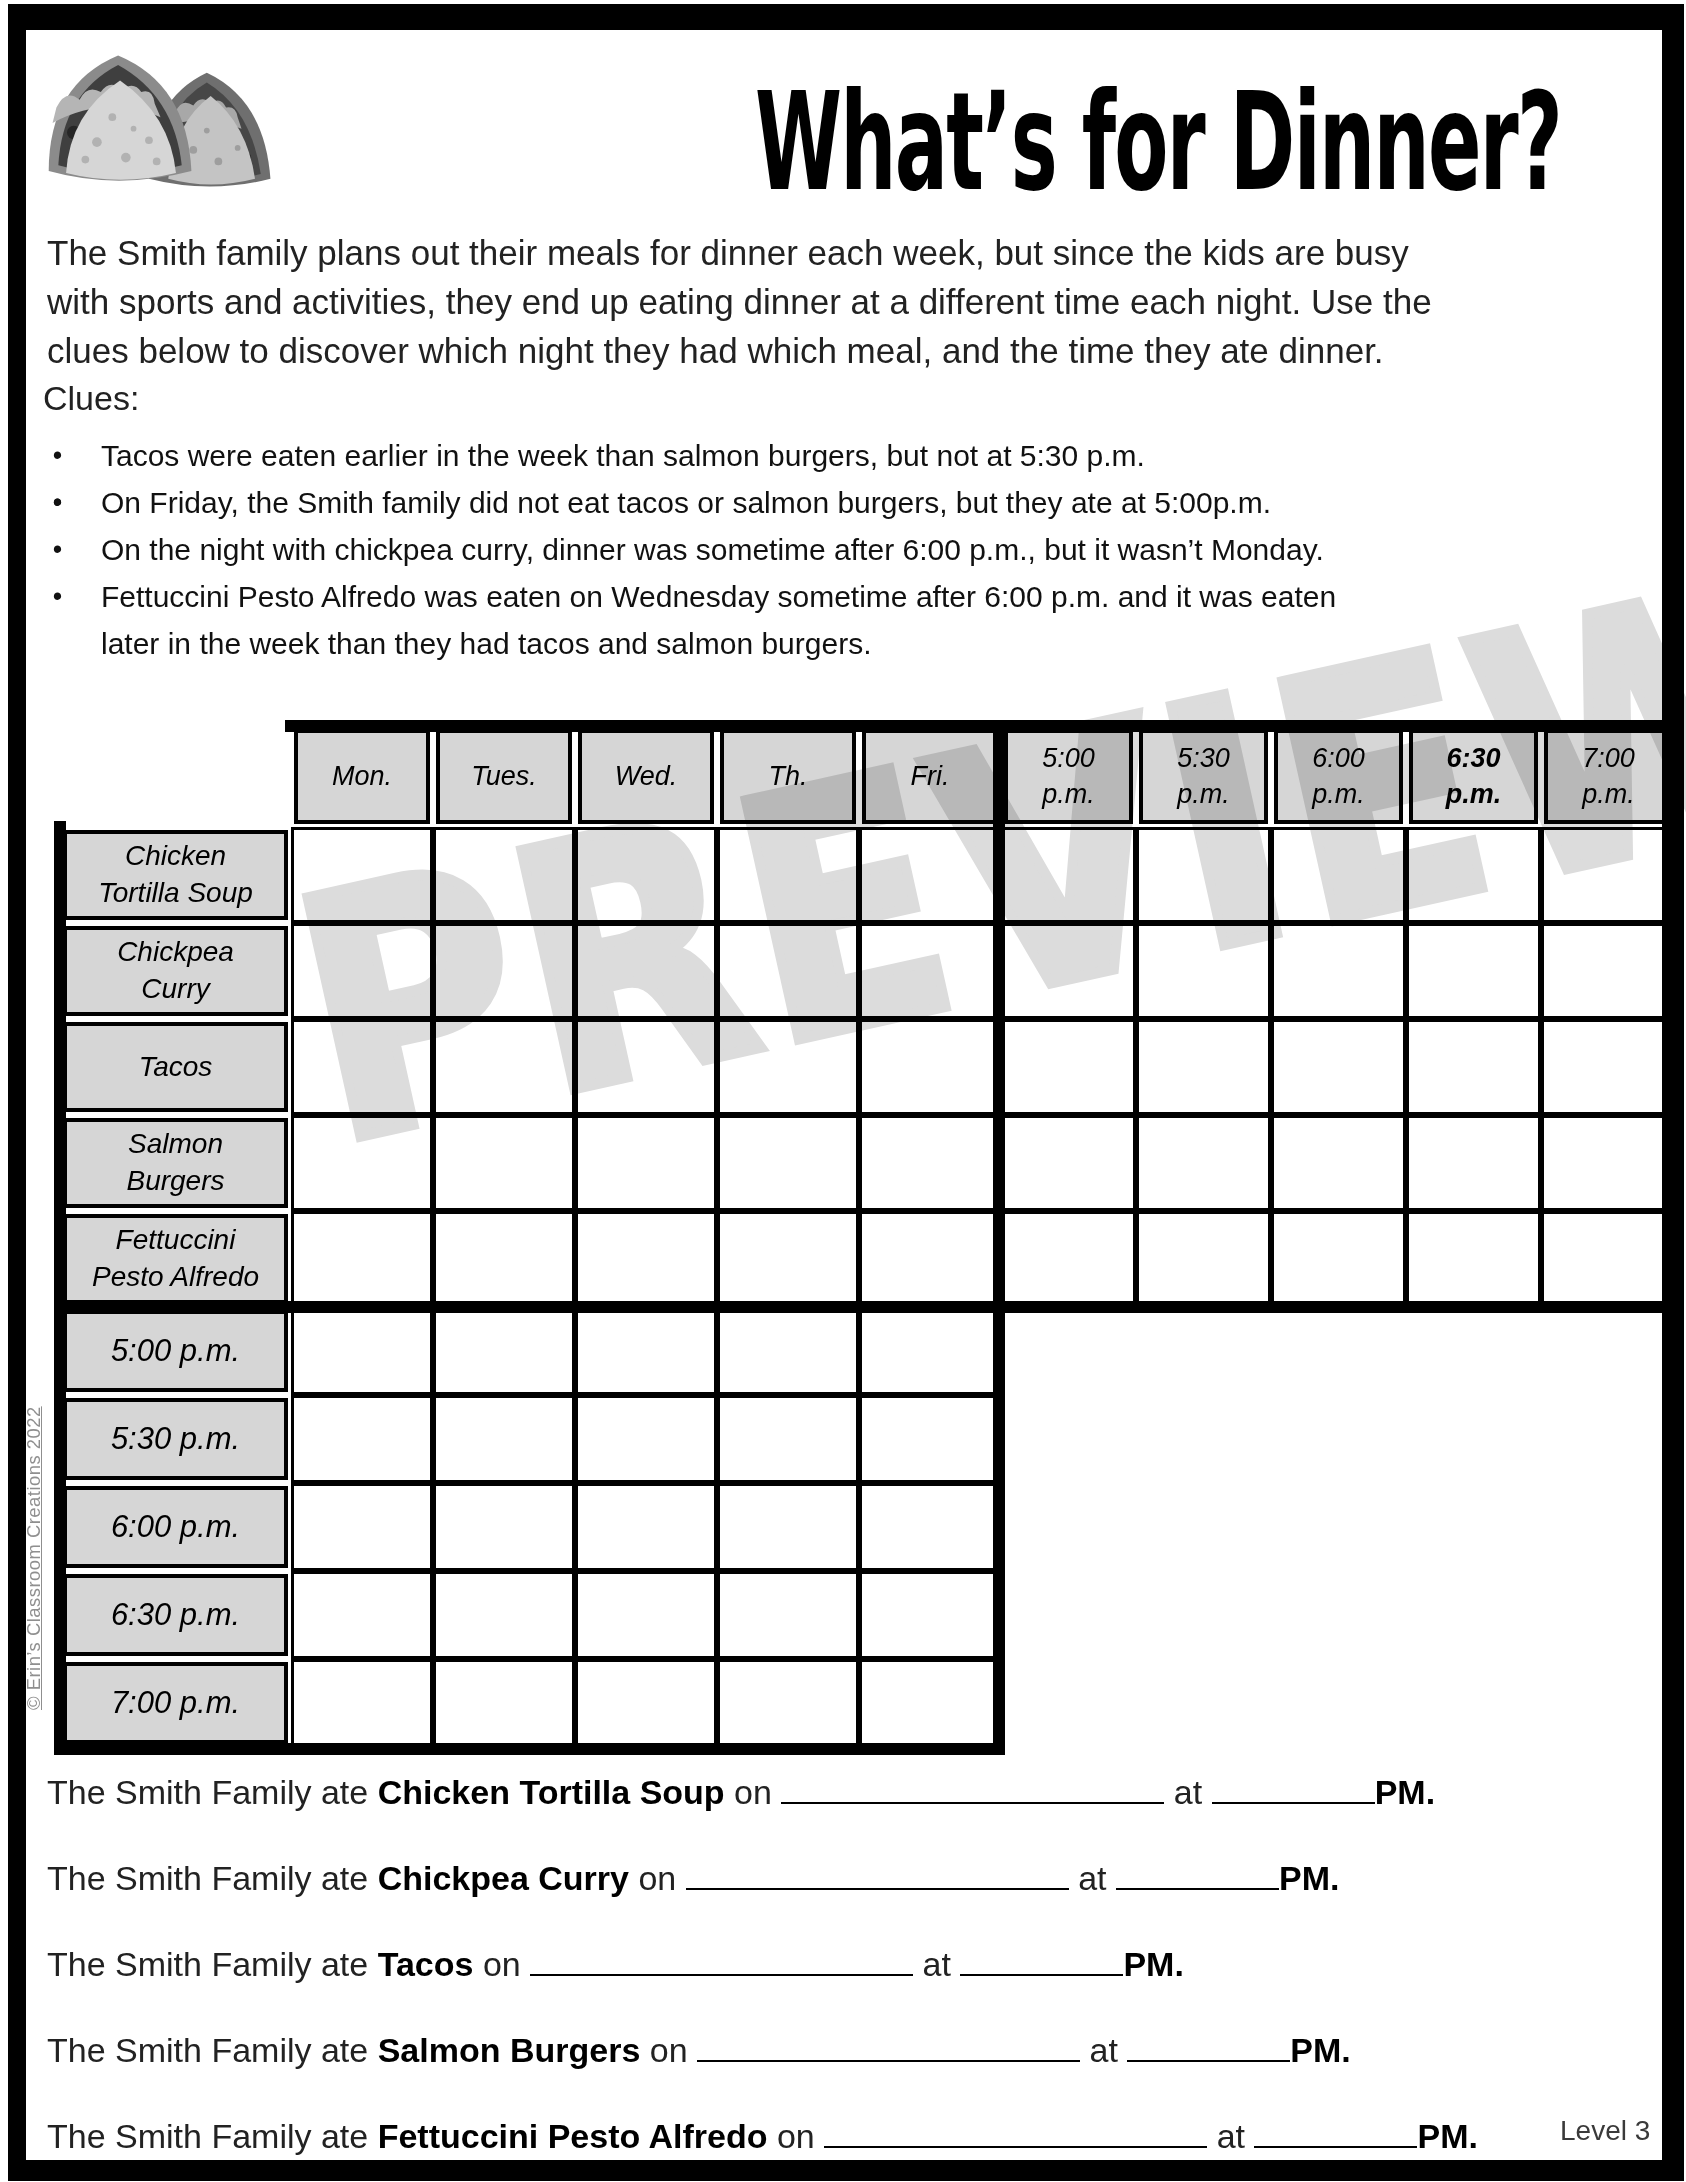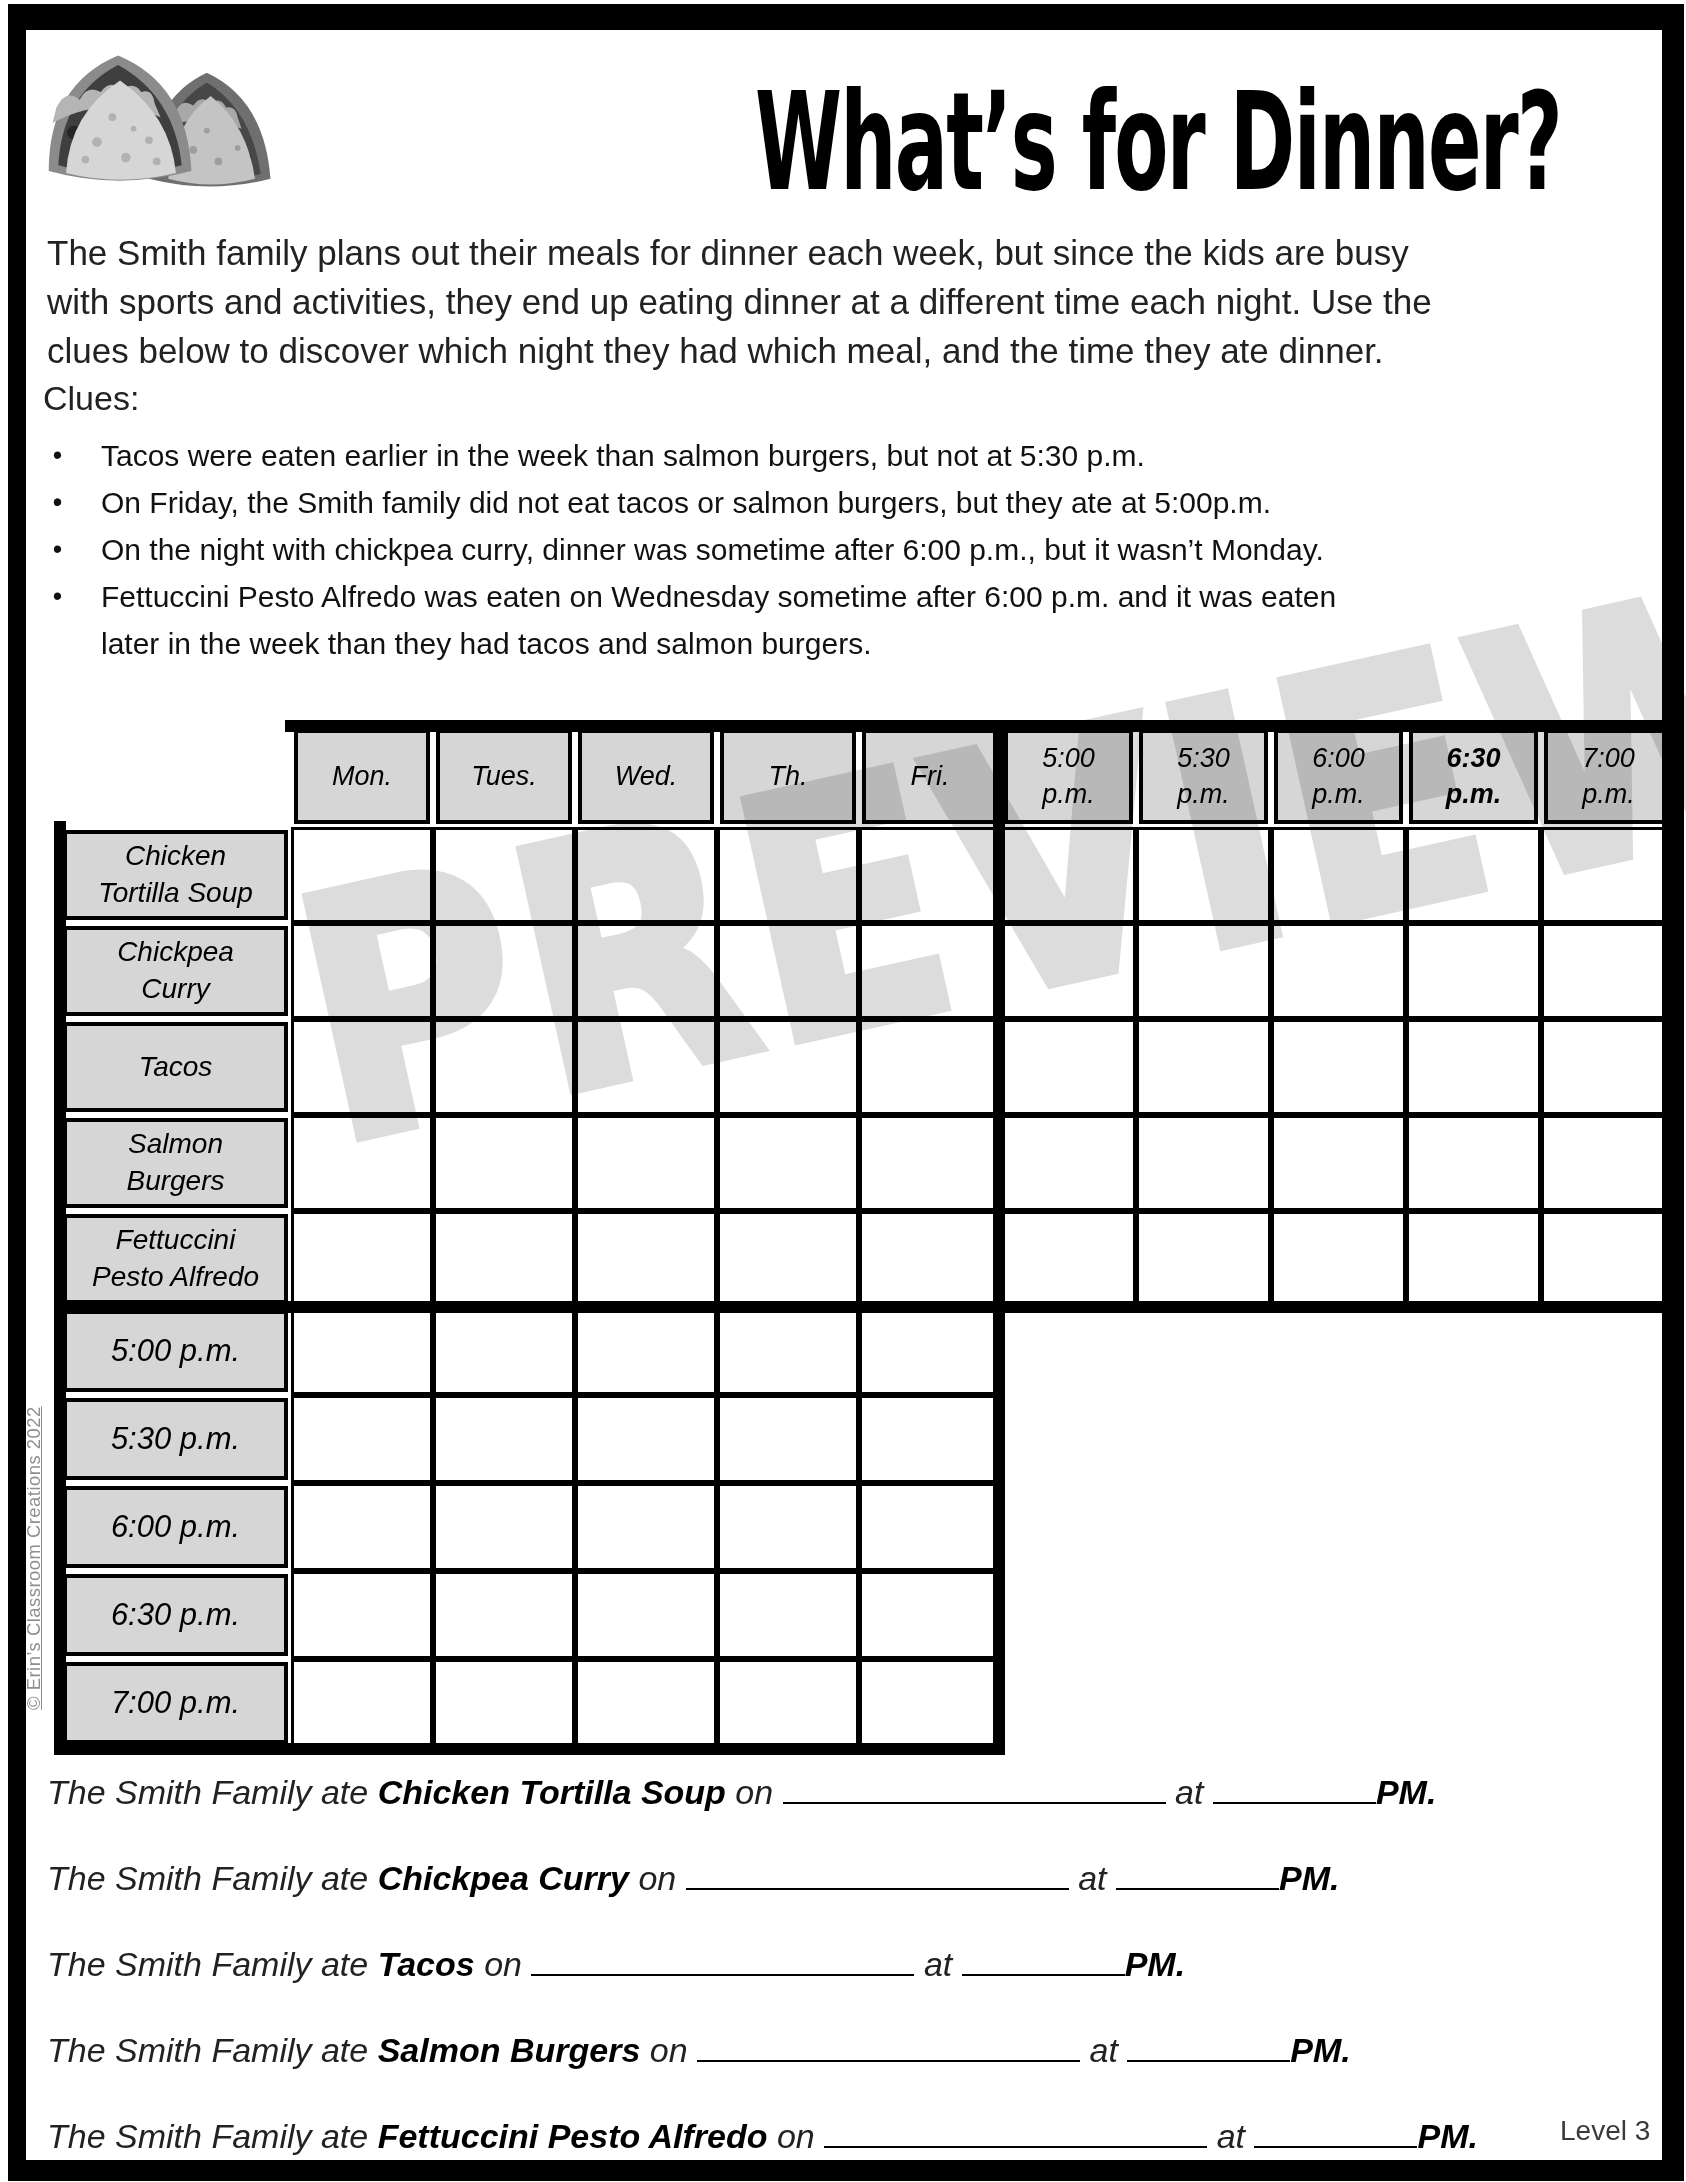--- a/index.html
+++ b/index.html
@@ -55,21 +55,21 @@
     transform:rotate(-12.5deg) scaleY(1.15);transform-origin:center;
     mix-blend-mode:multiply;pointer-events:none;
   }
   .copyright{
     position:absolute;left:23px;top:1710px;white-space:nowrap;
     font-size:18.4px;letter-spacing:0.5px;color:#8f8f8f;text-decoration:underline;
     transform:rotate(-90deg);transform-origin:0 0;
   }
   
   .answers{position:absolute;left:47px;top:1768px;width:1630px;font-size:34px;color:#222;}
-  .answer-line{height:41px;line-height:41px;margin-bottom:45px;white-space:nowrap;font-style:italic;}
+  .answer-line{height:41px;line-height:41px;margin-bottom:45px;white-space:nowrap;}
   .answer-line b{color:#000;}
   .blank{display:inline-block;height:1em;border-bottom:2.9px solid #000;vertical-align:baseline;}
   .blank-day{width:383px;}
   .blank-time{width:163px;}
   .level{position:absolute;left:1560px;top:2115px;font-size:28px;color:#3a3a3a;}
 </style>
 </head>
 <body>
 
 <div class="sheet">

